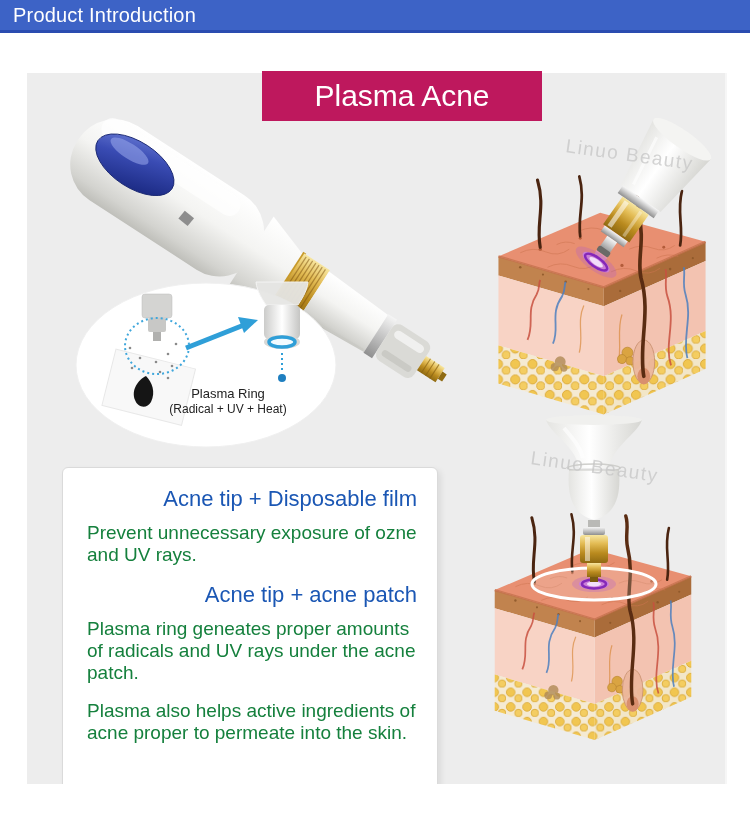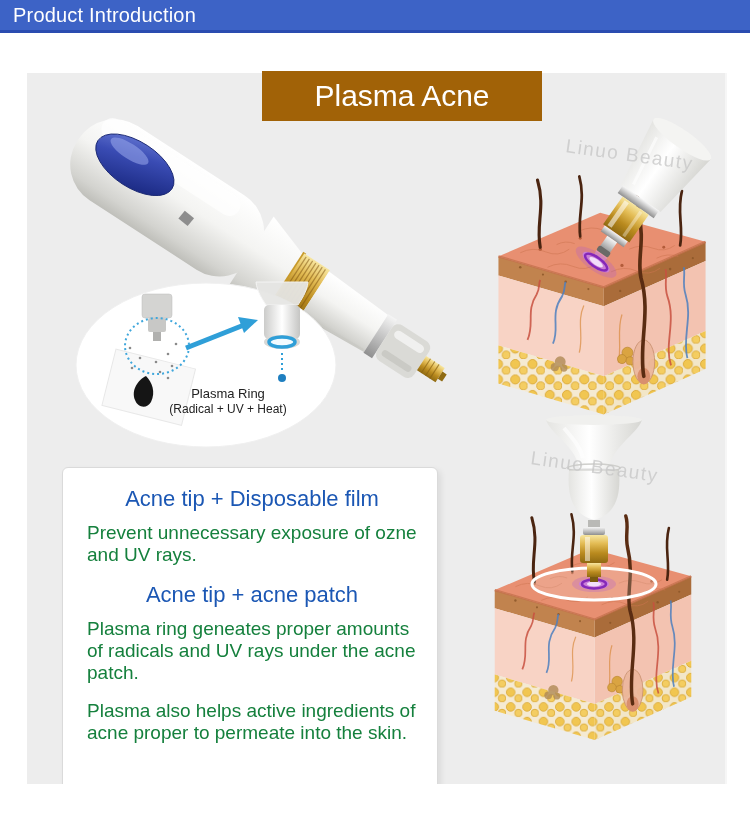--- a/index.html
+++ b/index.html
@@ -3,30 +3,30 @@
 <meta charset="utf-8">
 <style>
   html,body{margin:0;padding:0;background:#fff;}
   .page{position:relative;width:750px;height:784px;background:#fff;overflow:hidden;
         font-family:"Liberation Sans","DejaVu Sans",sans-serif;}
   .topbar{position:absolute;left:0;top:0;width:750px;height:30px;background:#3d63c6;
           border-bottom:3px solid #2a4cb0;color:#fff;font-size:20px;line-height:30px;
           padding-left:13px;box-sizing:content-box;letter-spacing:0.2px;}
   .panel{position:absolute;left:27px;top:73px;width:698px;height:727px;background:#ededed;
          border-right:2px solid #f6f6f6;z-index:1;}
-  .hero{position:absolute;left:262px;top:71px;width:280px;height:50px;background:#a16207;
+  .hero{position:absolute;left:262px;top:71px;width:280px;height:50px;background:#be185d;
         color:#fff;font-size:30px;line-height:50px;text-align:center;z-index:5;}
   .pen-svg{position:absolute;left:30px;top:72px;z-index:2;}
   .inset-svg{position:absolute;left:68px;top:276px;z-index:3;}
   .diag1-svg{position:absolute;left:473px;top:118px;z-index:2;}
   .diag2-svg{position:absolute;left:468px;top:412px;z-index:2;}
   .info-box{position:absolute;left:62px;top:467px;width:376px;height:325px;background:#fff;
             border:1px solid #dadada;border-radius:6px;box-shadow:3px 3px 6px rgba(0,0,0,0.08);
             box-sizing:border-box;padding:10px 20px 0 24px;z-index:4;}
-  .sec-heading{color:#1b57b4;font-size:22px;font-weight:400;text-align:center;margin:8px 0 10px 0;}
+  .sec-heading{color:#1b57b4;font-size:22px;font-weight:400;text-align:right;margin:8px 0 10px 0;}
   .sec-heading.second{margin-top:8px;}
   .info-box p{font-size:19px;line-height:22px;color:#15803d;margin:0 0 16px 0;}
   .wm{font-size:19px;fill:#c6c6c6;opacity:0.75;letter-spacing:1.5px;}
   .inset-label1{font-size:13px;fill:#222;}
   .inset-label2{font-size:12px;fill:#222;}
   .hidden-defs{position:absolute;width:0;height:0;}
 </style>
 </head>
 <body>
 

